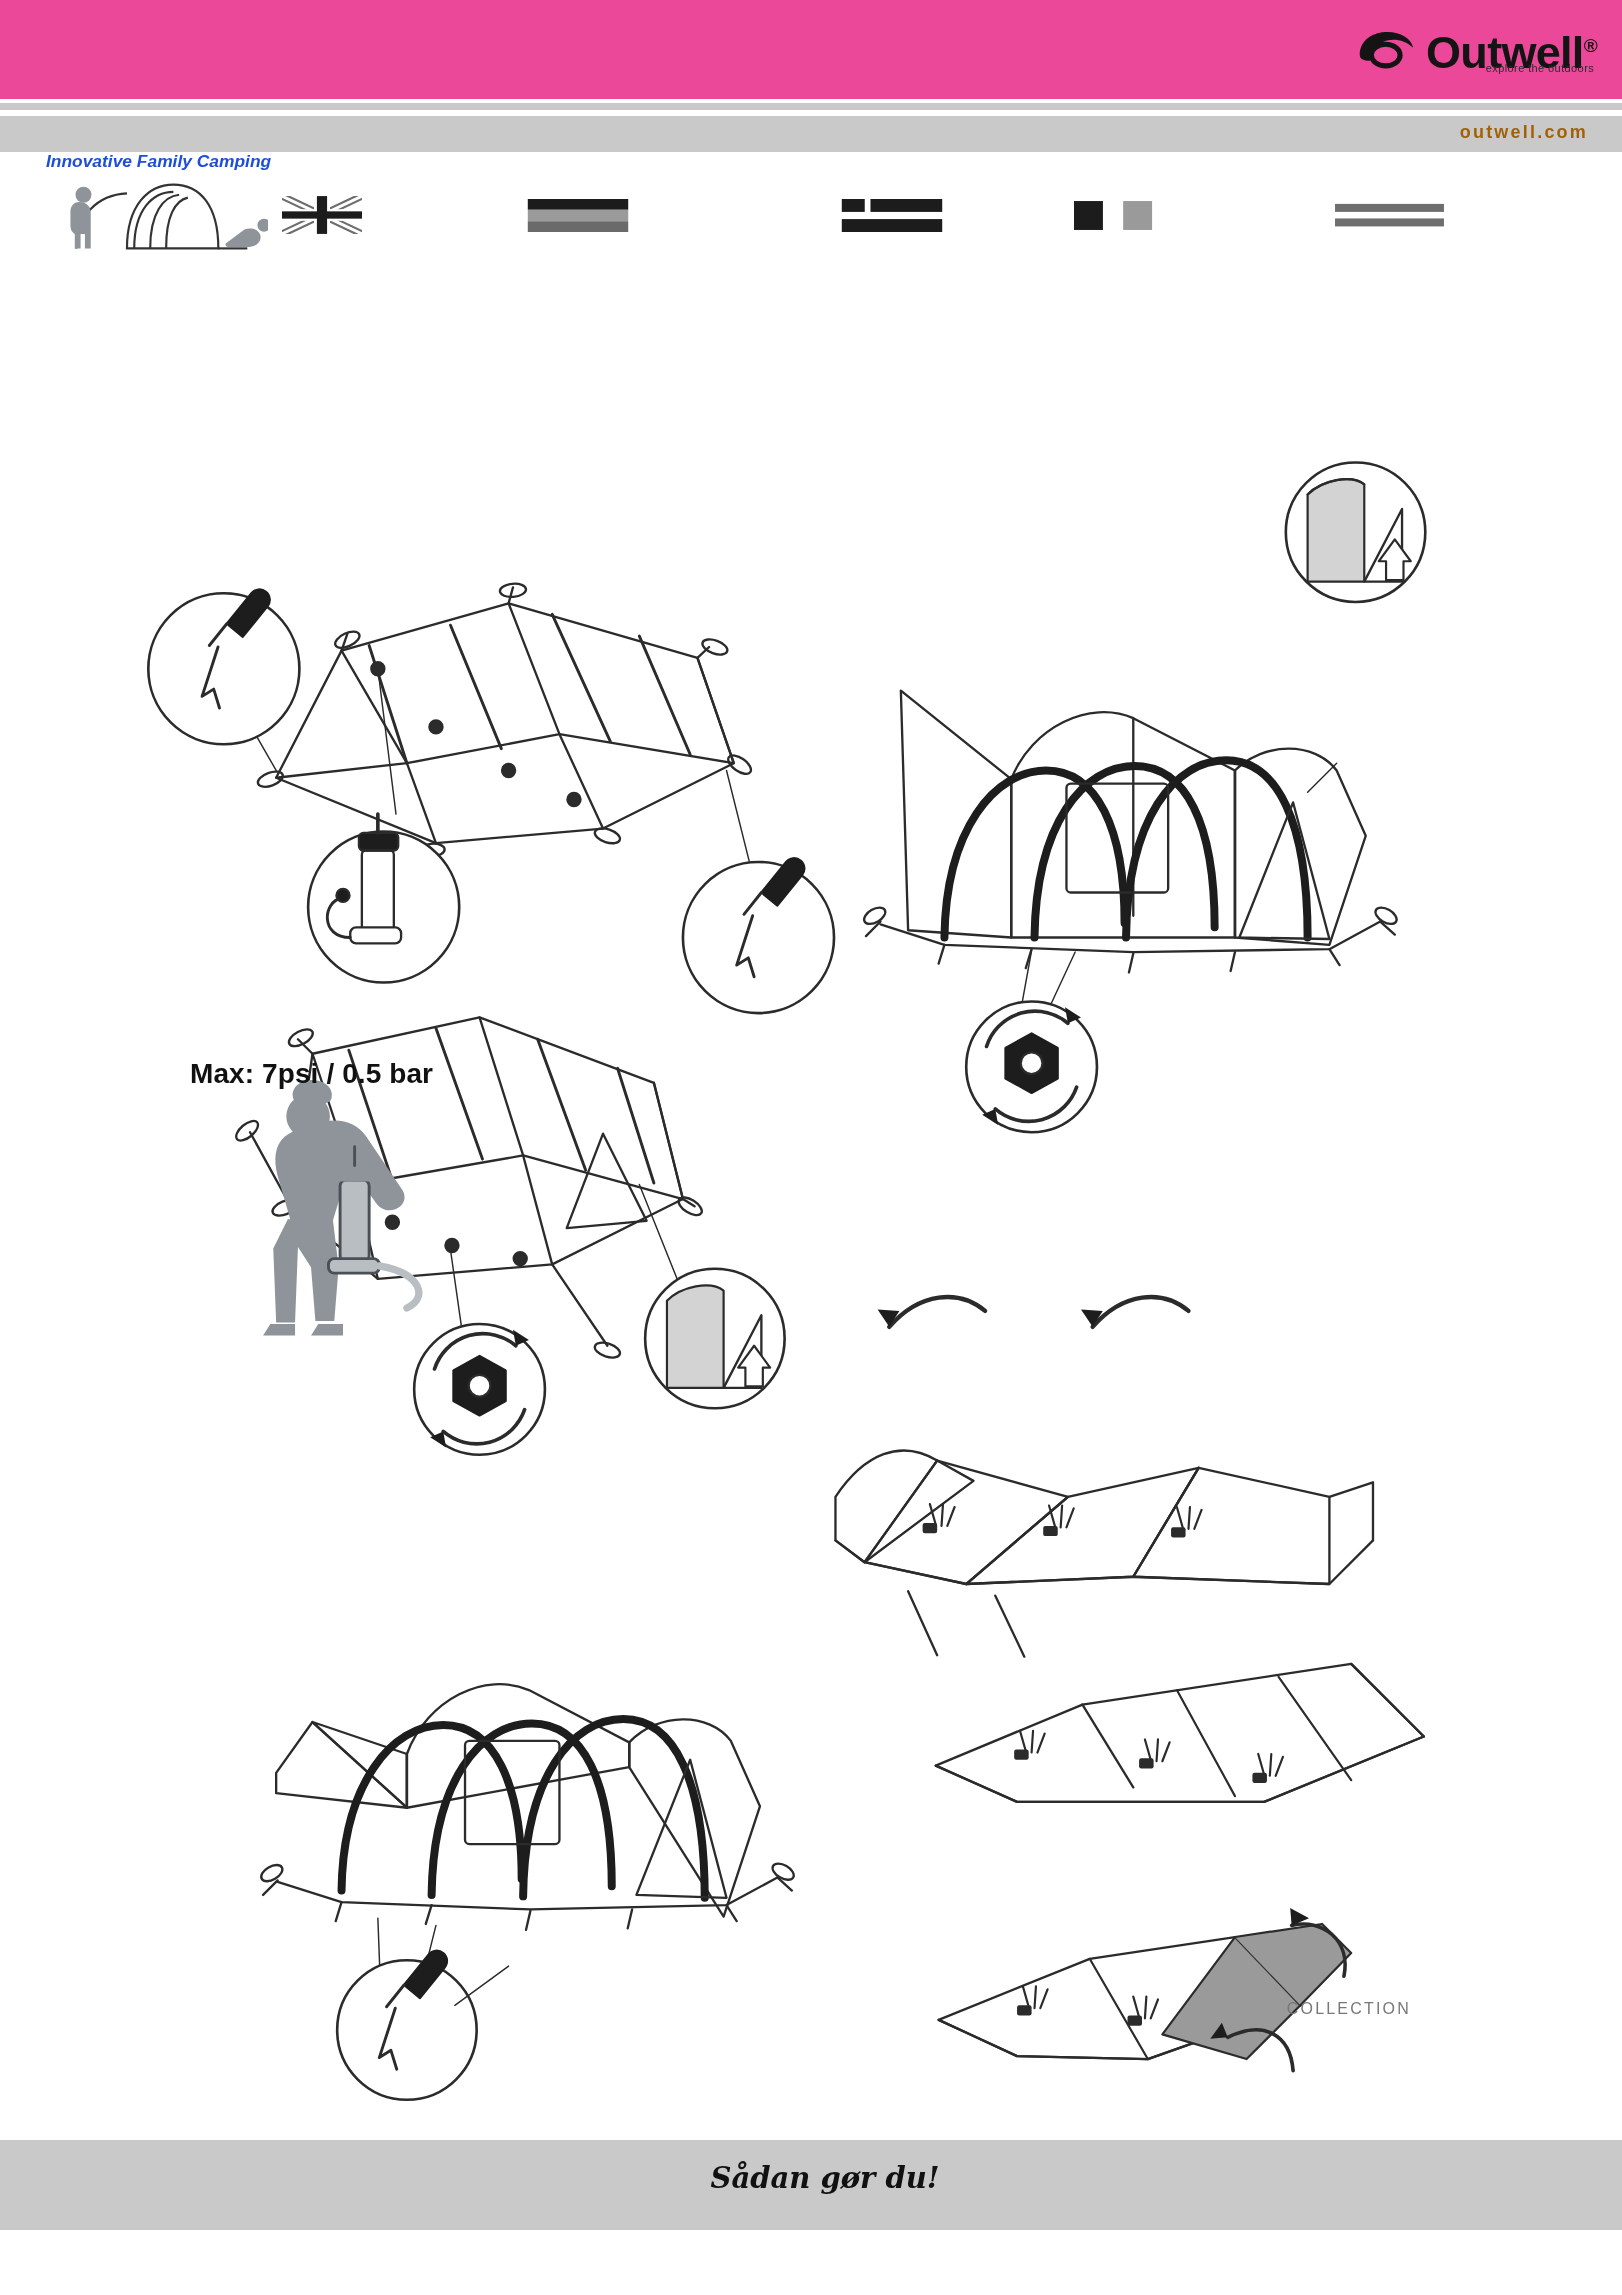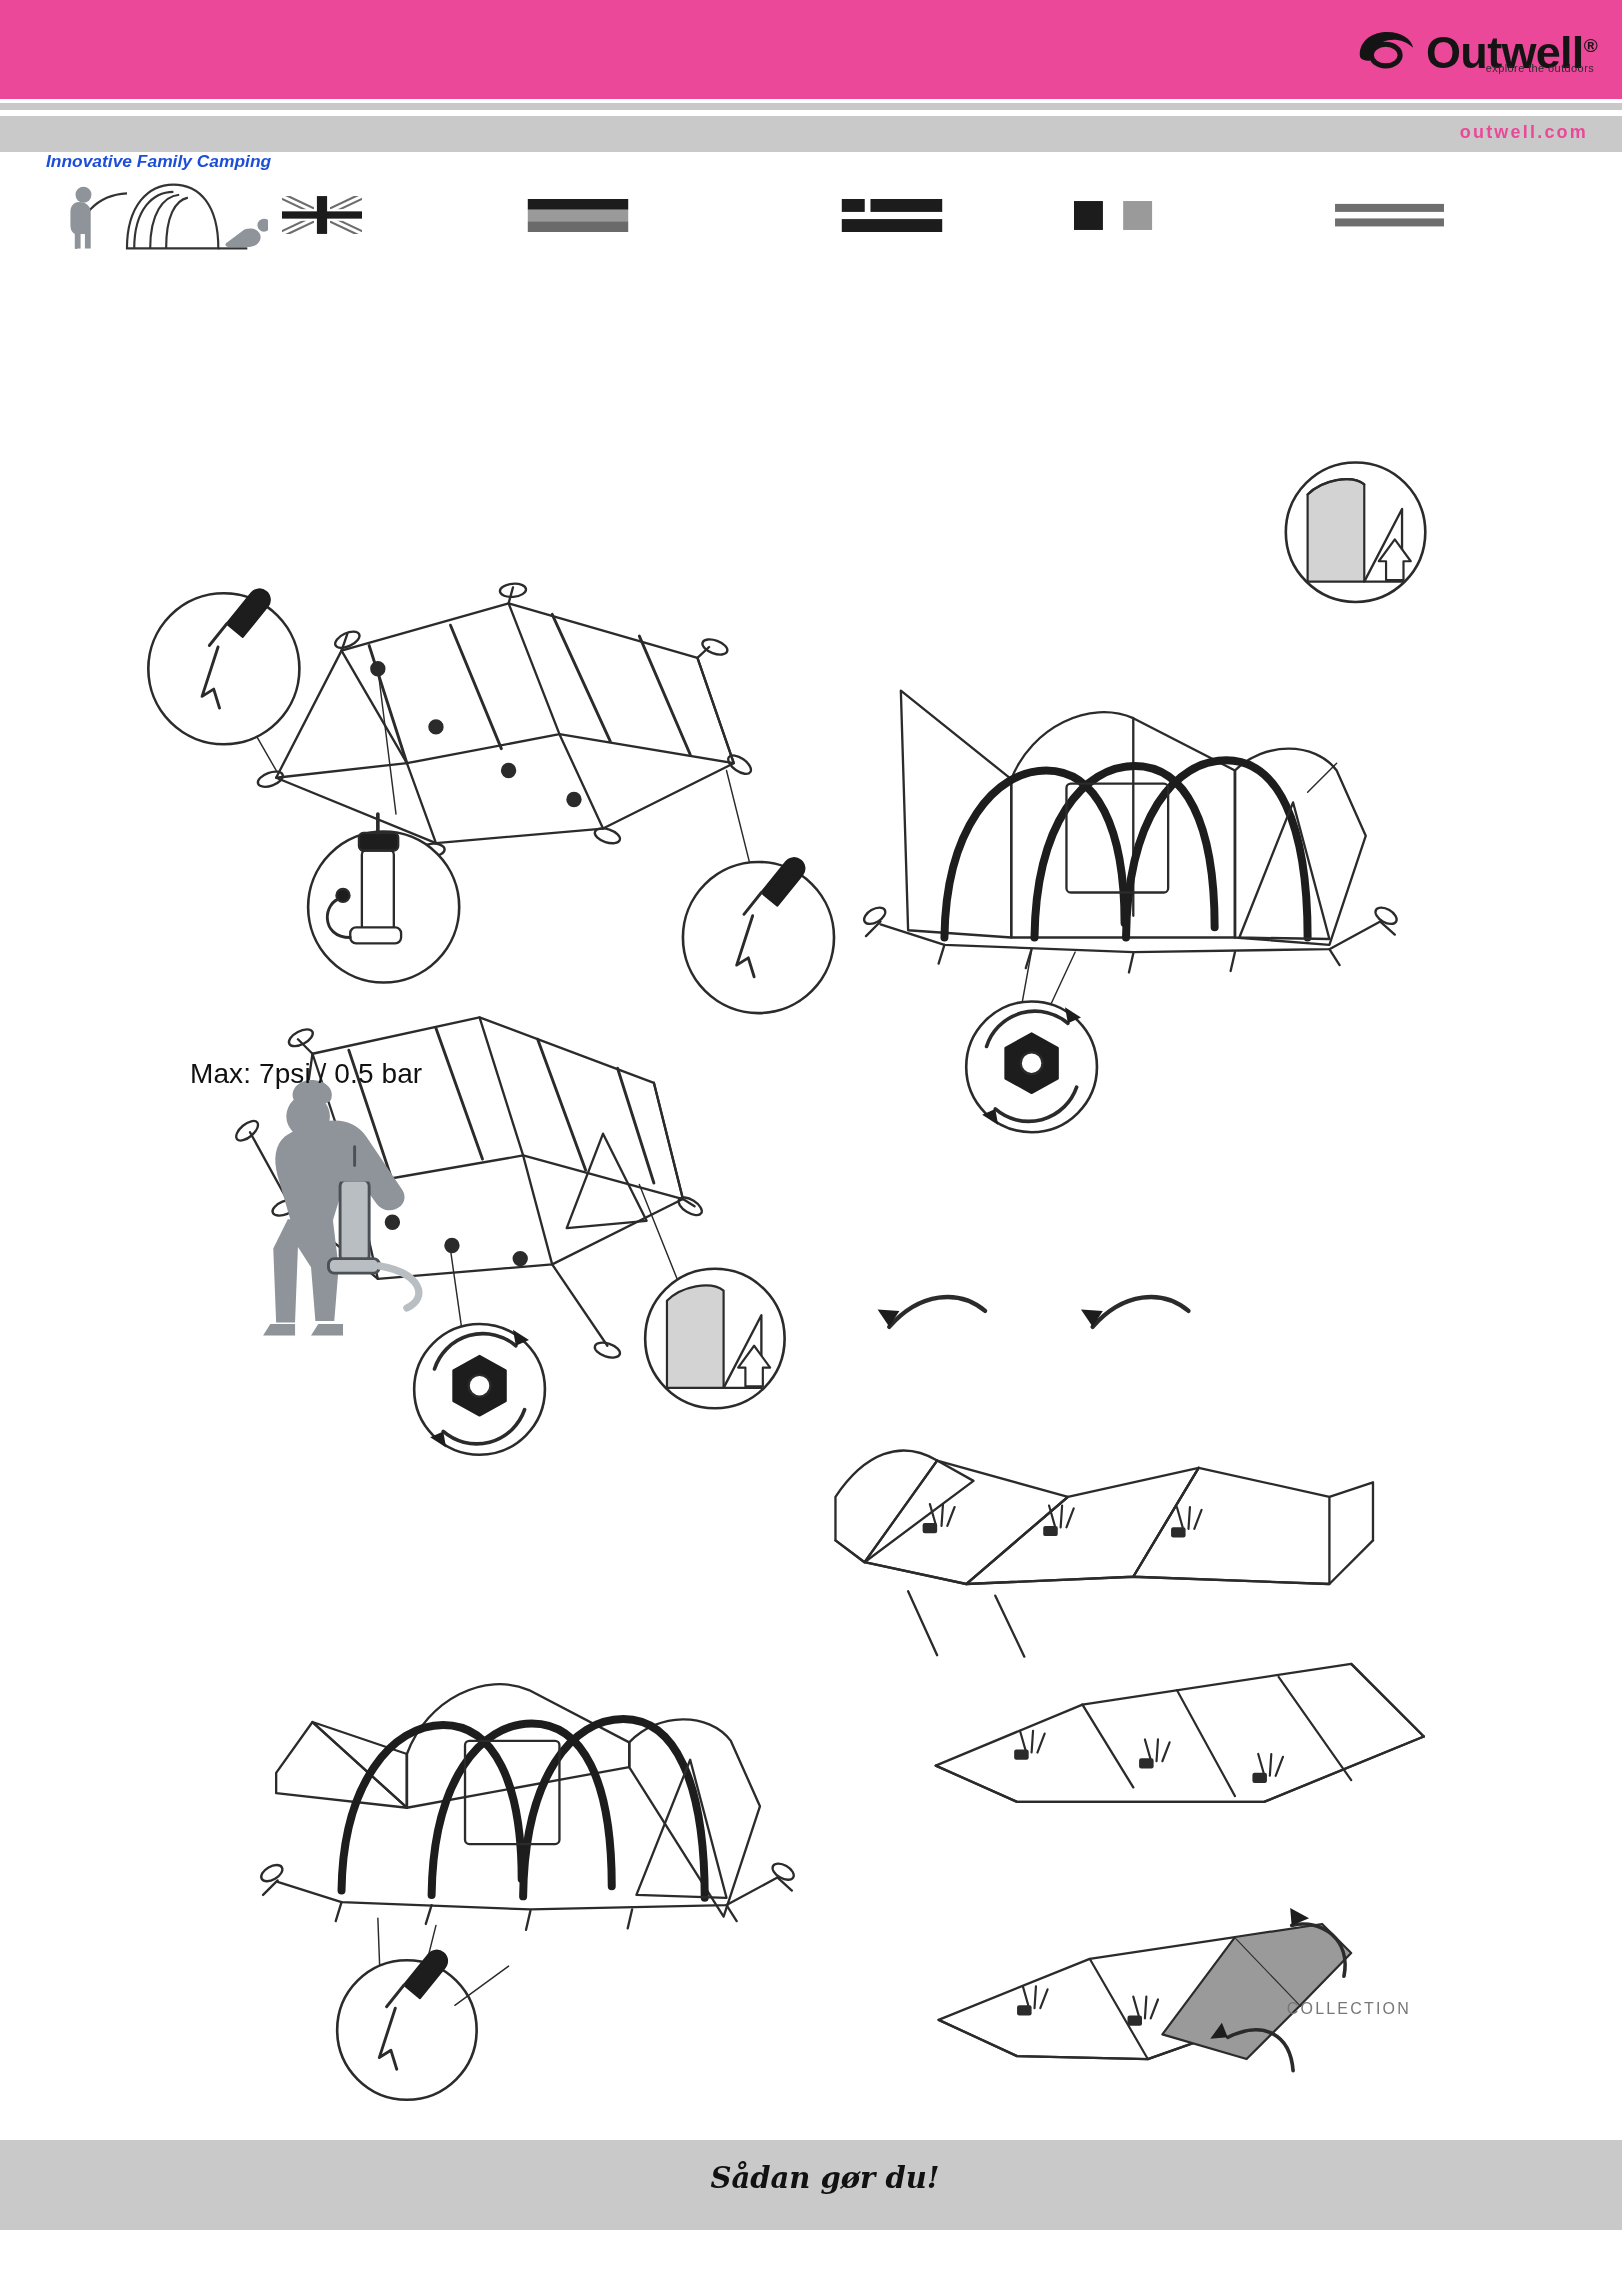--- a/index.html
+++ b/index.html
@@ -88,21 +88,21 @@
     font-style: italic;
     color: #1d4ed8;
     margin-top: 28px;
   }
   .website {
     position: absolute;
     right: 35px; top: 122px;
     font-size: 18px;
     font-weight: bold;
     letter-spacing: 2.2px;
-    color: #ec4899;
+    color: #a16207;
   }
 
   
   .flag-row {
     position: absolute;
     left: 0; top: 163px;
     width: 1623px;
     height: 102px;
   }
   .tent-thumb {
@@ -120,21 +120,21 @@
     width: 1623px;
     height: 1845px;
   }
   .canvas svg { display: block; }
 
   .psi-label {
     position: absolute;
     left: 190px;
     top: 1058px;
     font-size: 28px;
-    font-weight: normal;
+    font-weight: bold;
     color: #111;
     letter-spacing: 0.1px;
   }
   .collection-label {
     position: absolute;
     right: 212px;
     top: 2000px;
     font-size: 16px;
     letter-spacing: 2.2px;
     color: #777;

